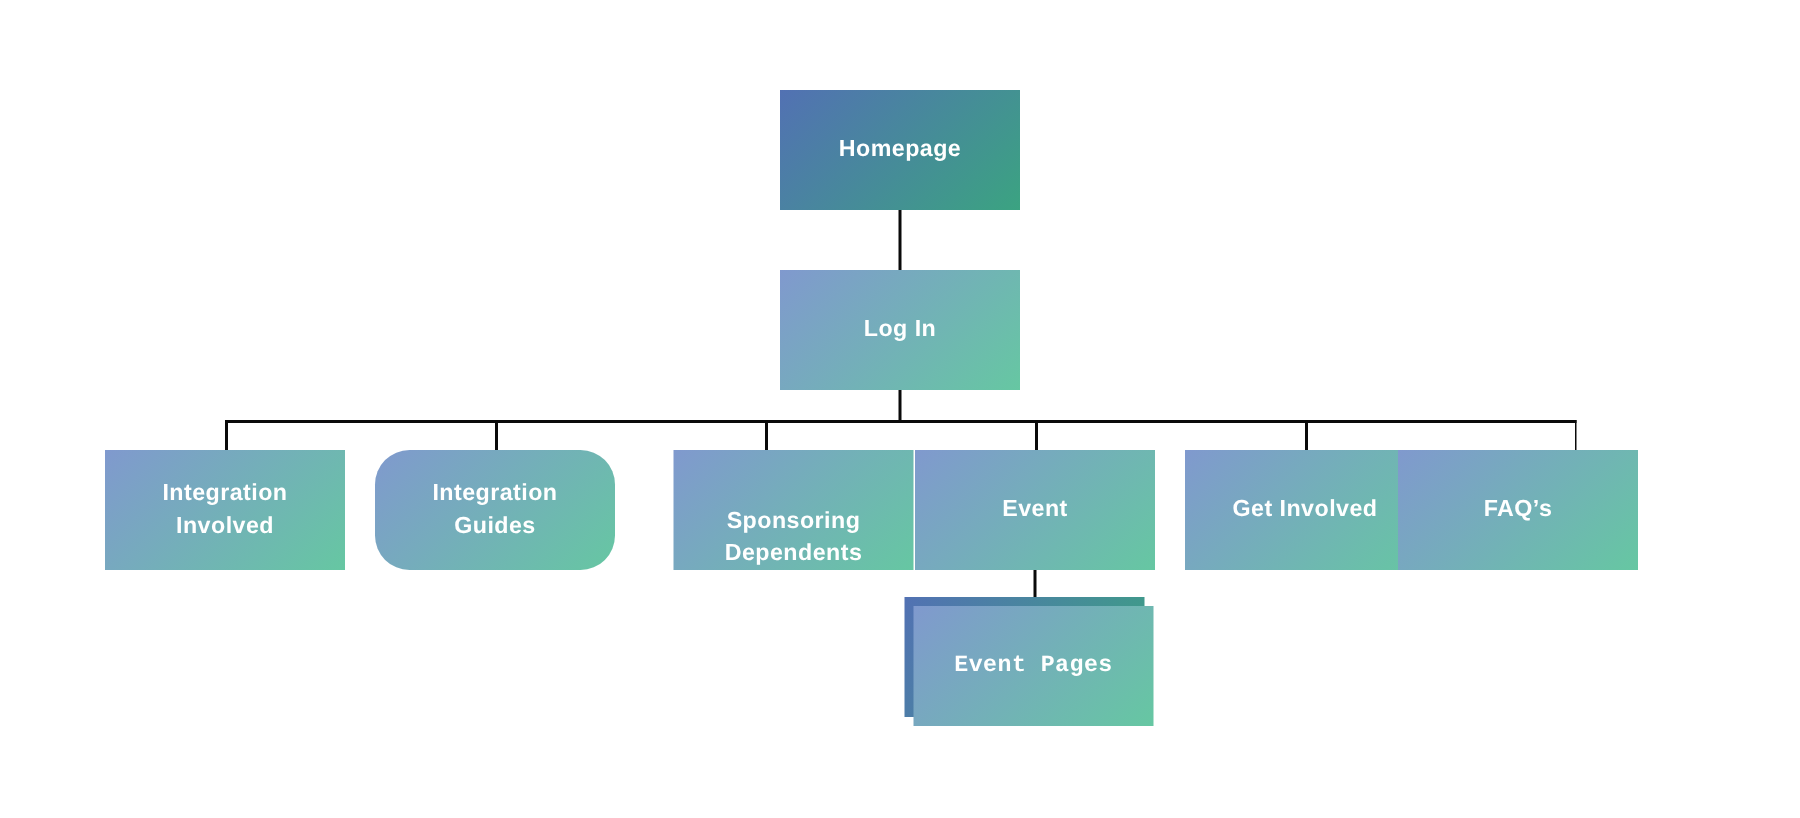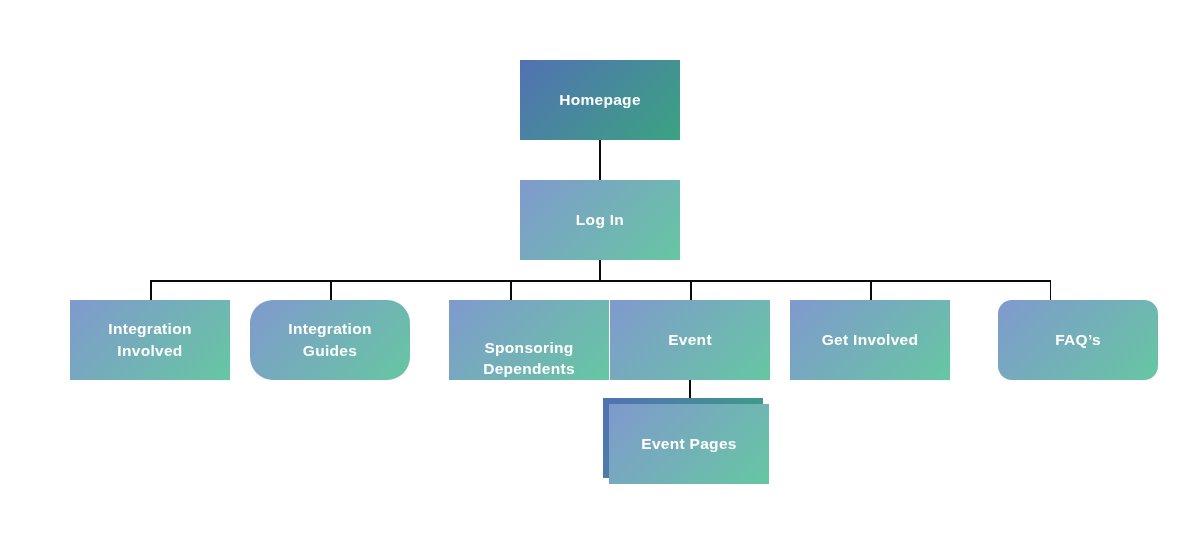--- a/index.html
+++ b/index.html
@@ -41,23 +41,23 @@
   .hline{height:1.5px;}
 
   
   .pos-homepage{left:520px;top:60px;}
   .pos-login{left:520px;top:180px;text-align:center;}
   .pos-l3-0{left:70px;top:300px;}
   .pos-l3-1{left:250px;top:300px;border-radius:23px;}
   .pos-l3-2{left:449px;top:300px;align-items:flex-end;}
   .pos-l3-3{left:610px;top:300px;}
   .pos-l3-4{left:790px;top:300px;}
-  .pos-l3-5{left:998px;top:300px;border-radius:14px;}
+  .pos-l3-5{left:932px;top:300px;}
   .pos-eventpages-back{left:603px;top:398px;}
-  .pos-eventpages{left:609px;top:404px;}
+  .pos-eventpages{left:609px;top:404px;font-family:Liberation Mono, monospace;}
 
   .ln-home-login{left:599px;top:140px;height:40px;}
   .ln-login-bus{left:599px;top:260px;height:20px;}
   .ln-bus{left:150px;top:280px;width:901px;}
   .ln-drop-0{left:150px;top:280px;height:21px;}
   .ln-drop-1{left:330px;top:280px;height:21px;}
   .ln-drop-2{left:510px;top:280px;height:21px;}
   .ln-drop-3{left:690px;top:280px;height:21px;}
   .ln-drop-4{left:870px;top:280px;height:21px;}
   .ln-drop-5{left:1049.5px;top:280px;height:21px;}

